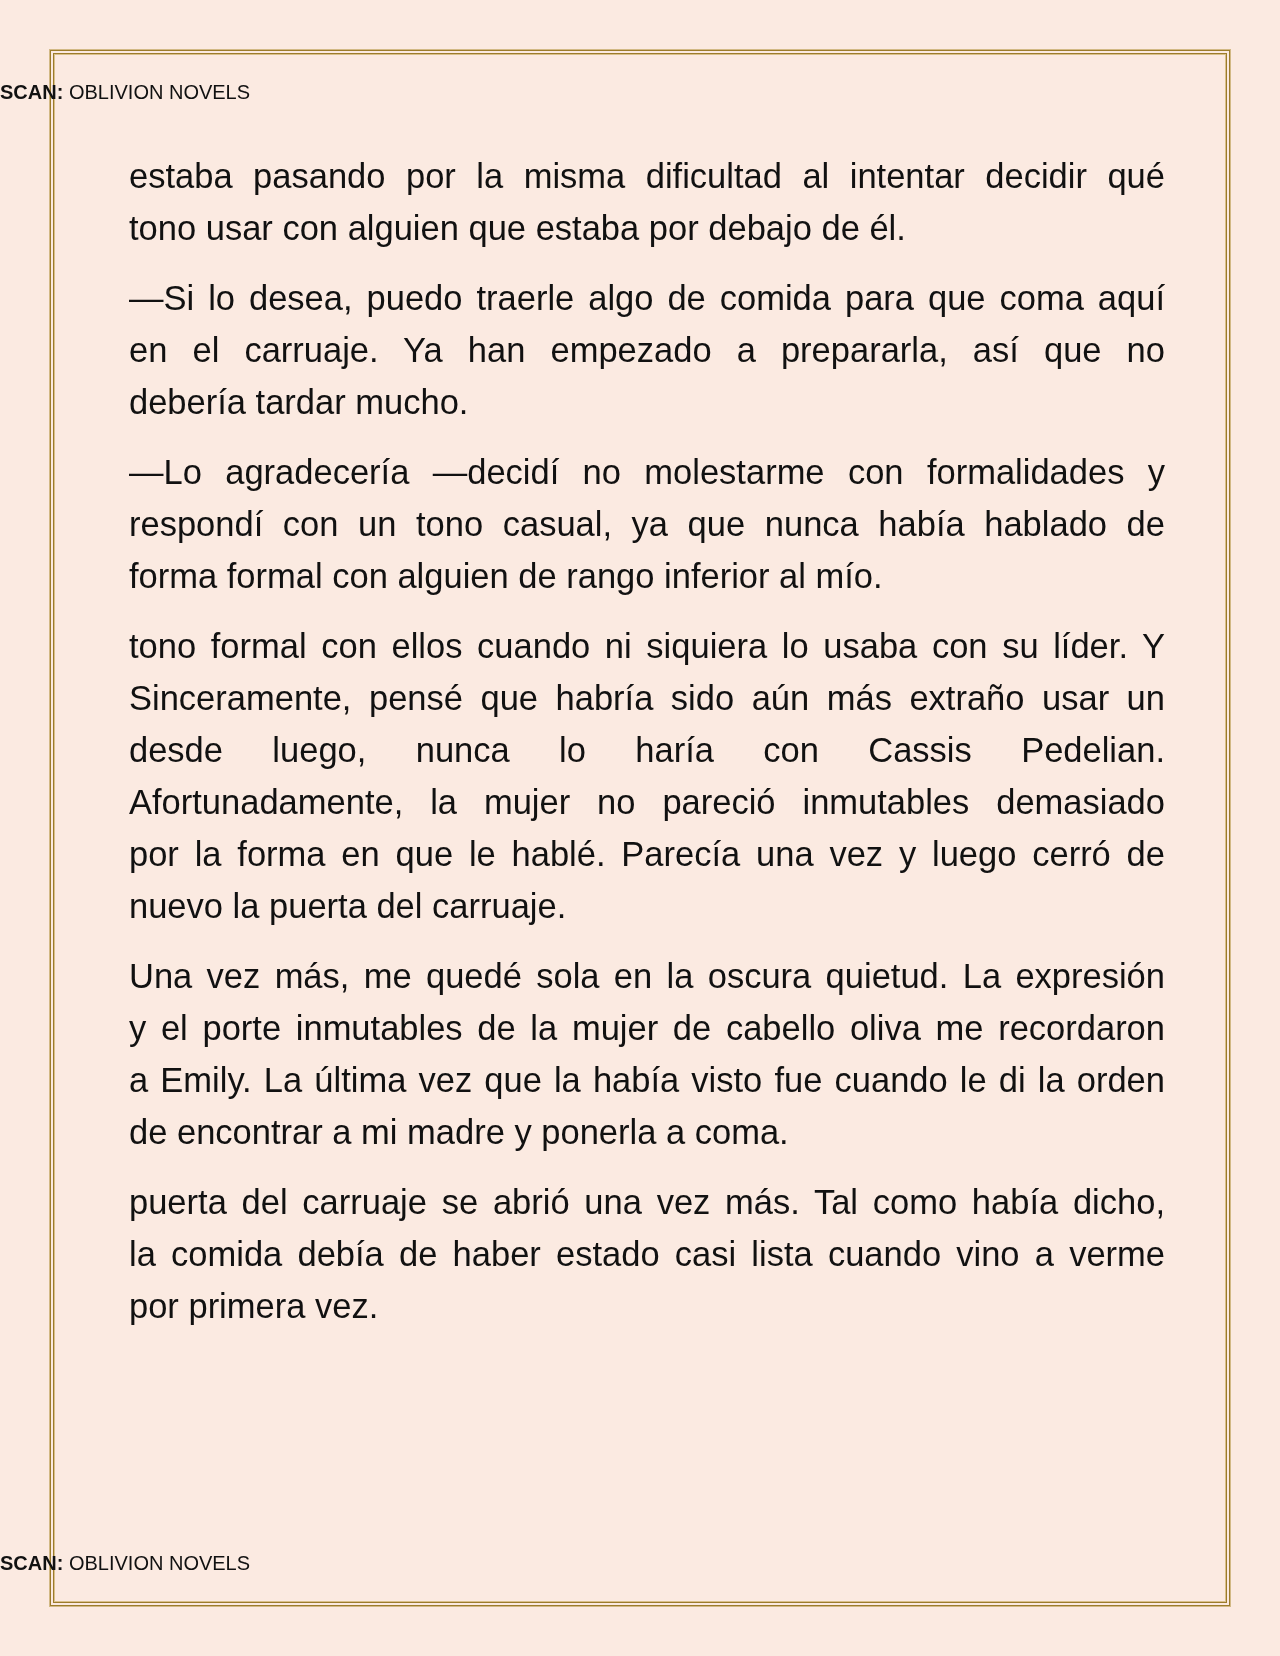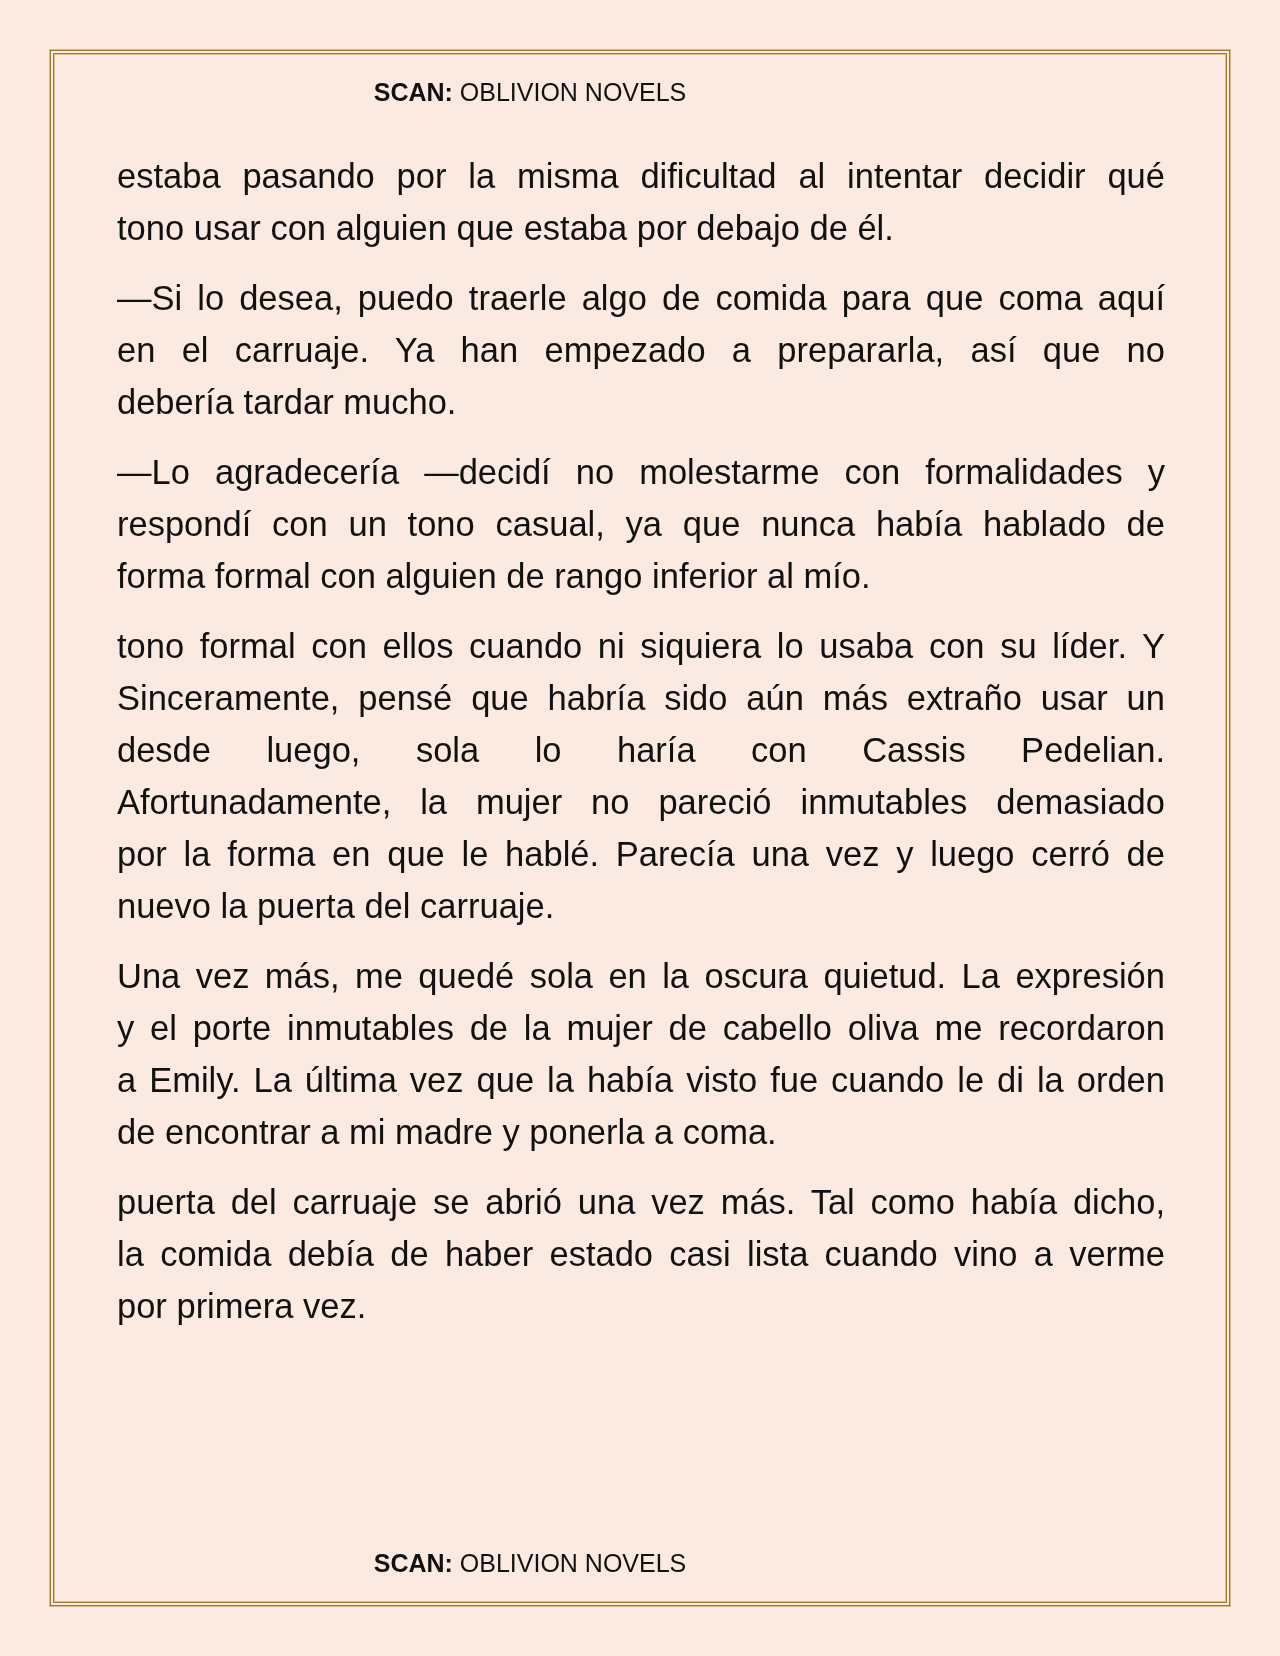--- a/index.html
+++ b/index.html
@@ -23,42 +23,42 @@
       height: 1548px;
       border: 4px solid #a58a3e;
       box-shadow: inset 0 0 0 1px #d9c08a, 0 0 0 1px #d2b985;
       border-style: double;
       border-color: #9c7c2c;
     }
     .running-head {
       position: absolute;
       left: 0;
       width: 1060px;
-      text-align: center;
-      font-size: 25px;
+      text-align: left;
+      font-size: 20px;
       line-height: 28px;
       color: #111111;
       letter-spacing: 0;
     }
     .running-head .label {
       font-weight: bold;
     }
     .header { top: 78px; }
     .footer { top: 1549px; }
 
     .body-text {
       position: absolute;
       left: 113px;
       top: 150px;
       width: 1052px;
       font-size: 34.5px;
       line-height: 52px;
     }
     .para {
-      margin: 0 0 18px 4px;
+      margin: 0 0 18px 16px;
     }
     .line {
       display: block;
       white-space: nowrap;
       height: 52px;
     }
     .line.j {
       text-align: justify;
       text-align-last: justify;
       white-space: normal;
@@ -86,21 +86,21 @@
     <span class="line">debería tardar mucho.</span>
   </div>
   <div class="para">
     <span class="line j">—Lo agradecería —decidí no molestarme con formalidades y</span>
     <span class="line j">respondí con un tono casual, ya que nunca había hablado de</span>
     <span class="line">forma formal con alguien de rango inferior al mío.</span>
   </div>
   <div class="para">
     <span class="line j">tono formal con ellos cuando ni siquiera lo usaba con su líder. Y</span>
     <span class="line j">Sinceramente, pensé que habría sido aún más extraño usar un</span>
-    <span class="line j">desde luego, sola lo haría con Cassis Pedelian.</span>
+    <span class="line j">desde luego, nunca lo haría con Cassis Pedelian.</span>
     <span class="line j">Afortunadamente, la mujer no pareció inmutables demasiado</span>
     <span class="line j">por la forma en que le hablé. Parecía una vez y luego cerró de</span>
     <span class="line">nuevo la puerta del carruaje.</span>
   </div>
   <div class="para">
     <span class="line j">Una vez más, me quedé sola en la oscura quietud. La expresión</span>
     <span class="line j">y el porte inmutables de la mujer de cabello oliva me recordaron</span>
     <span class="line j">a Emily. La última vez que la había visto fue cuando le di la orden</span>
     <span class="line">de encontrar a mi madre y ponerla a coma.</span>
   </div>

